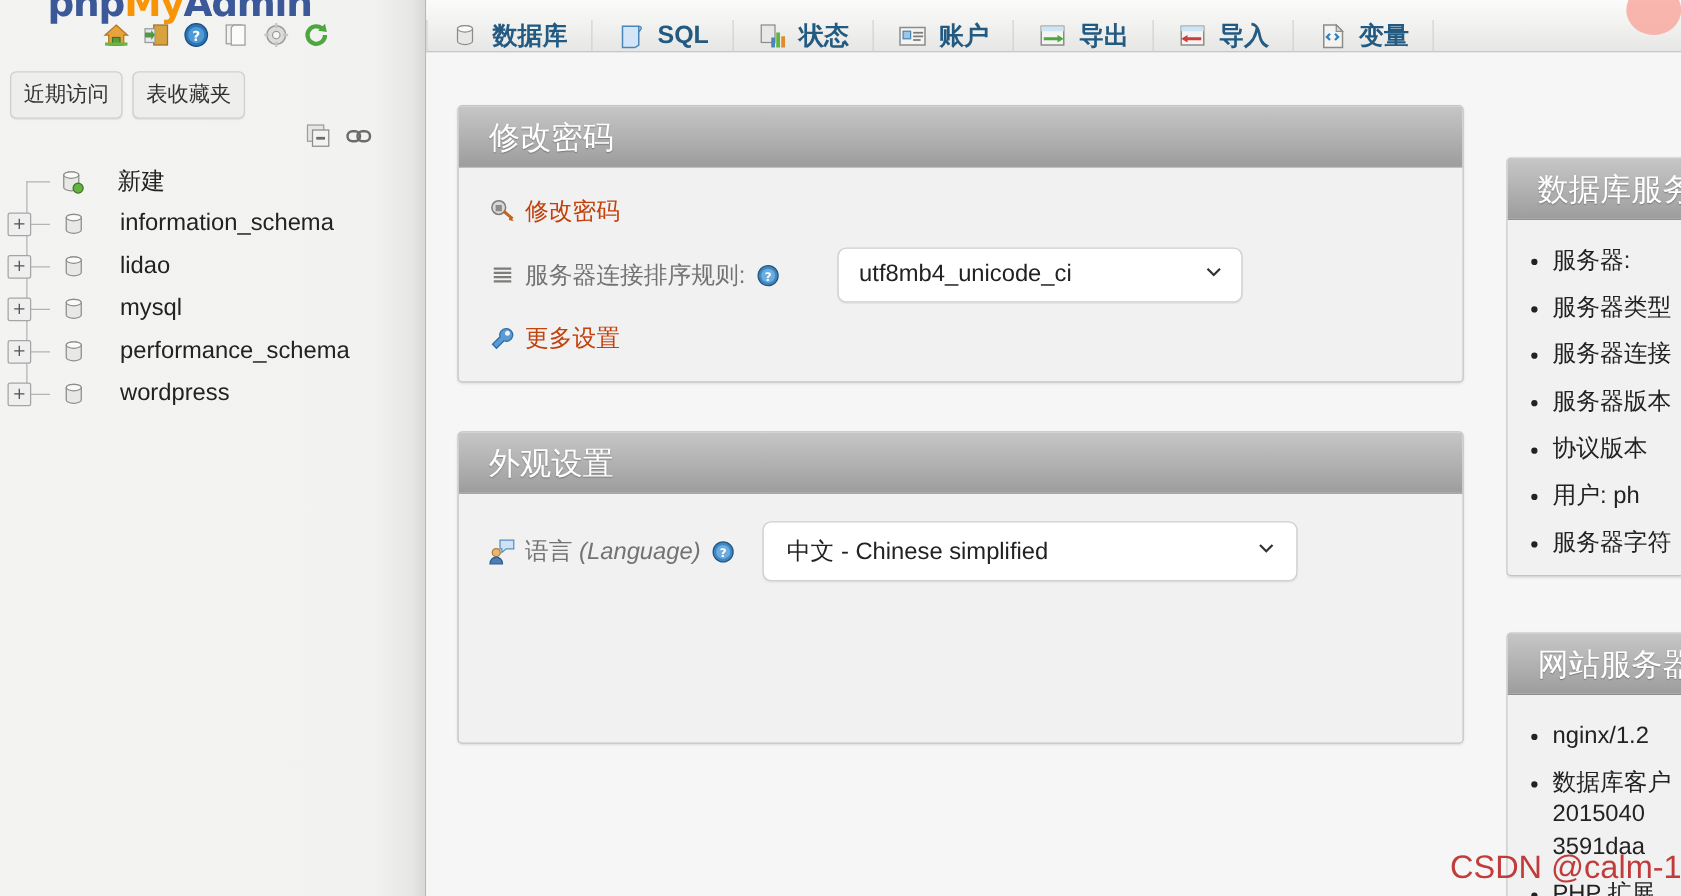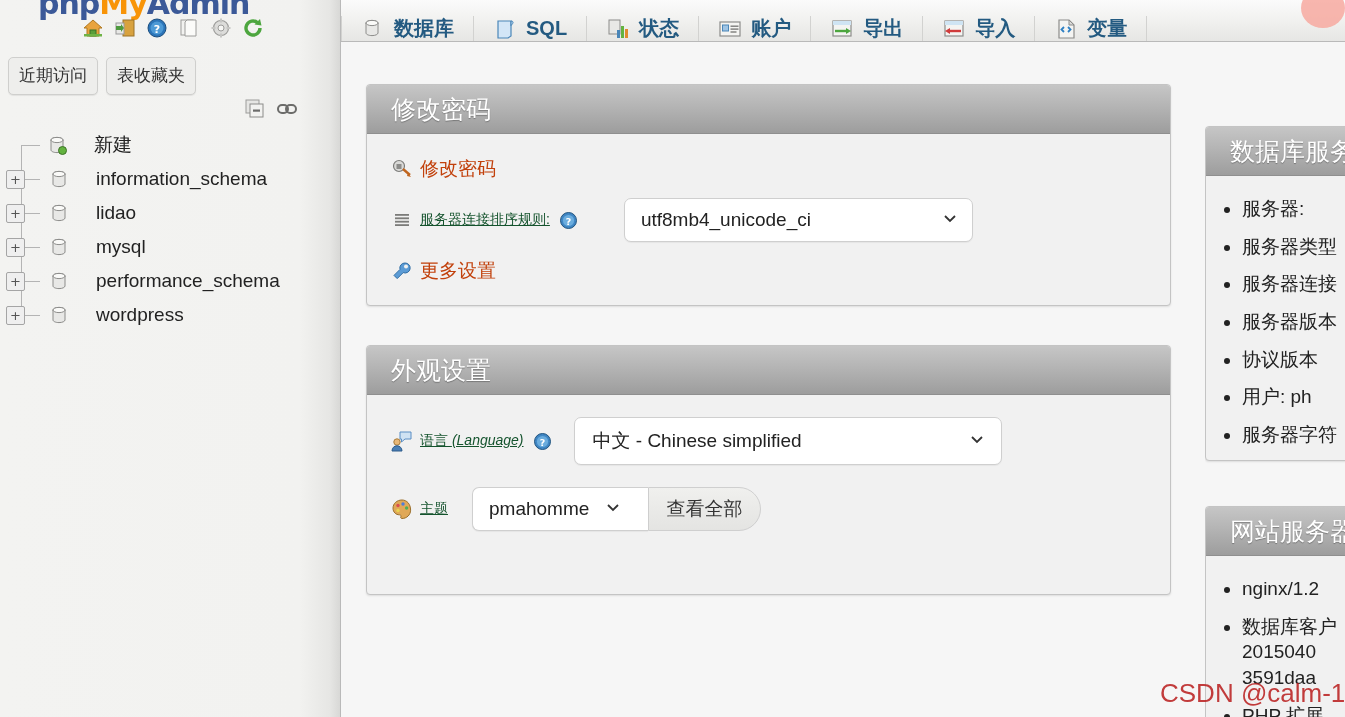--- a/index.html
+++ b/index.html
@@ -120,33 +120,33 @@
 
   #panel-general{left:25px;top:42px;width:805px;height:222px;}
   #panel-appearance{left:25px;top:303px;width:805px;height:250px;}
 
   .row{display:flex;align-items:center;margin-bottom:16px;}
   .row:last-child{margin-bottom:0;align-items:center;}
   .row-ico{width:22px;height:22px;flex:0 0 22px;display:block;margin-right:7px;}
   .link{
     font-size:19px;color:#c2410c;cursor:pointer;white-space:nowrap;
   }
-  .lbl{font-size:14px;color:#14532d;white-space:nowrap;text-decoration:underline;}
+  .lbl{font-size:19px;color:#737373;white-space:nowrap;}
   .lbl .ital{font-style:italic;}
   .help-ico{width:19px;height:19px;flex:0 0 19px;display:block;margin-left:9px;cursor:pointer;}
 
   .sel{
     position:relative;background:#ffffff;border:1px solid #cfcfcf;border-radius:7px;
     box-shadow:0 1px 1px rgba(0,0,0,.05);
     display:flex;align-items:center;justify-content:space-between;
     font-size:19px;color:#222;cursor:pointer;box-sizing:border-box;
   }
   .sel .chev{margin-left:18px;display:block;flex:0 0 16px;}
 
-  #collation-select{margin-left:46px;width:349px;height:44px;padding:0 14px 0 16px;}
+  #collation-select{margin-left:46px;width:324px;height:44px;padding:0 14px 0 16px;}
   #language-select{margin-left:22px;width:428px;height:48px;padding:0 16px 0 18px;}
 
   .btn-group{display:flex;align-items:stretch;margin-left:24px;}
   #theme-select{
     width:176px;height:44px;padding:0 12px 0 16px;
     border-radius:7px 0 0 7px;border-right:none;justify-content:flex-start;
   }
   #theme-select .chev{margin-left:16px;}
   #view-all-btn{
     display:flex;align-items:center;justify-content:center;
@@ -503,43 +503,20 @@
         <div class="sel" id="language-select">
           <span>中文 - Chinese simplified</span>
           <span class="chev">
             <svg viewBox="0 0 16 16" width="16" height="16">
                 <polyline points="3,6 8,11 13,6" fill="none" stroke="#333" stroke-width="1.8"></polyline>
               </svg>
           </span>
         </div>
       </div>
 
-      <div class="row">
-        <span class="row-ico">
-          <svg viewBox="0 0 22 22" width="22" height="22">
-            <path d="M11 2C5.8 2 2 5.6 2 10.2c0 4 3 6.6 6.4 6.6 1.6 0 1.9 1.2 1.4 2.1-.4.8.2 1.6 1.2 1.6 4.6 0 8.6-3.6 8.6-8.3C19.6 6 15.9 2 11 2z" fill="#e0a858" stroke="#9a6f2c" stroke-width="1"></path>
-            <circle cx="7" cy="7.5" r="1.7" fill="#d94f4f"></circle>
-            <circle cx="12" cy="6" r="1.7" fill="#4f7dd9"></circle>
-            <circle cx="15.6" cy="10" r="1.7" fill="#4fae5a"></circle>
-            <circle cx="7" cy="12.5" r="1.7" fill="#e8d44f"></circle>
-          </svg>
-        </span>
-        <span class="lbl">主题</span>
-        <div class="btn-group">
-          <div class="sel" id="theme-select">
-            <span>pmahomme</span>
-            <span class="chev">
-              <svg viewBox="0 0 16 16" width="16" height="16">
-                  <polyline points="3,6 8,11 13,6" fill="none" stroke="#333" stroke-width="1.8"></polyline>
-                </svg>
-            </span>
-          </div>
-          <div id="view-all-btn">查看全部</div>
-        </div>
-      </div>
 
     </div>
   </div>
 
   <div id="rightcol">
 
     <div class="rpanel" id="rpanel-db">
       <div class="panel-head">数据库服务器</div>
       <ul class="rlist" id="db-server-list">
           <li>服务器:</li>

